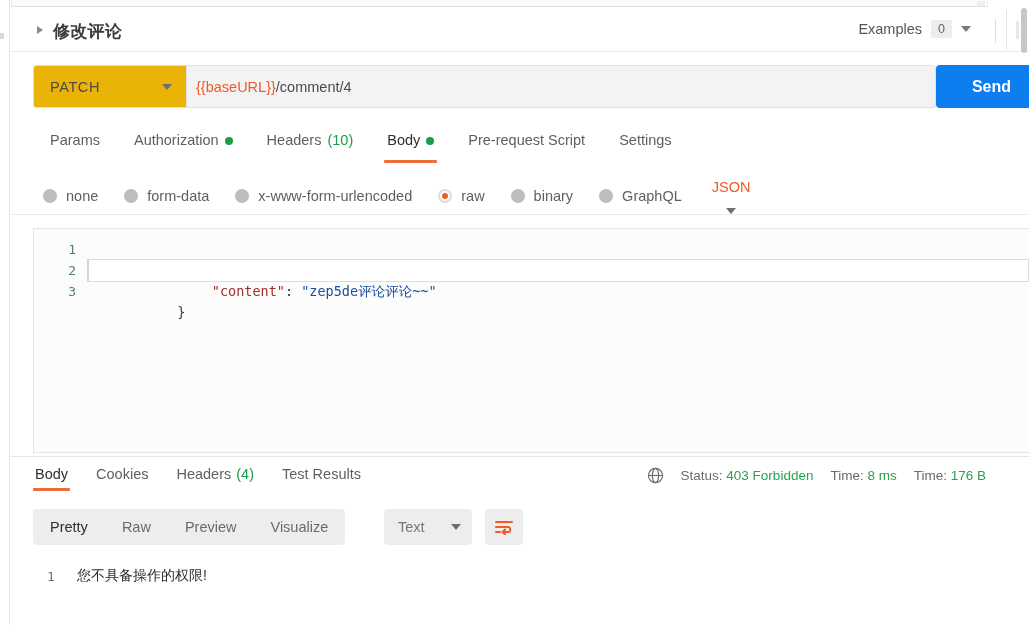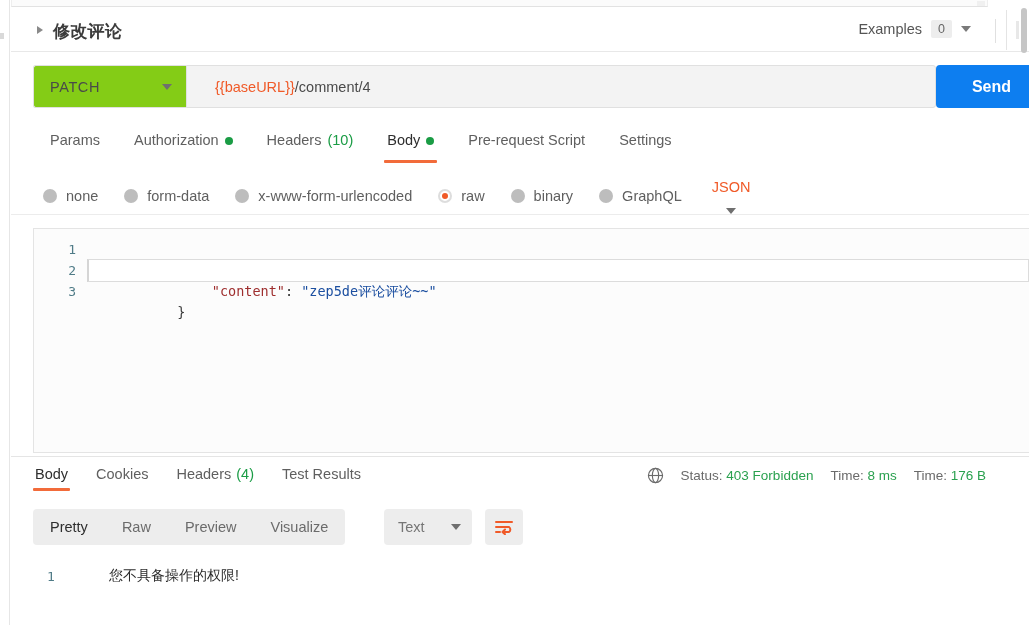--- a/index.html
+++ b/index.html
@@ -66,34 +66,34 @@
     position: absolute; right: 33px; top: 12px; width: 1px; height: 24px; background: #e0e0e0;
   }
   .hdr-icon-right {
     position: absolute; right: 10px; top: 14px; width: 3px; height: 18px; background: #e8e8e8;
   }
 
   
   .urlbar-row { position: absolute; left: 0; top: 52px; width: 1018px; height: 68px; }
   .method-box {
     position: absolute; left: 22px; top: 13px; width: 153px; height: 43px;
-    background: #84cc16; border: 1px solid #e0e0e0; border-right: none;
+    background: #eab308; border: 1px solid #e0e0e0; border-right: none;
     border-radius: 3px 0 0 3px;
     display: flex; align-items: center; justify-content: space-between;
     padding: 0 14px 0 16px; cursor: pointer;
   }
   .method-text { font-size: 14.5px; color: #4a4a4a; letter-spacing: .6px; }
   .url-input {
     position: absolute; left: 175px; top: 13px; width: 750px; height: 43px;
     background: #f3f3f3; border: 1px solid #e0e0e0;
     border-radius: 0 3px 3px 0;
     display: flex; align-items: center; padding-left: 9px;
     font-size: 14.5px; overflow: hidden; white-space: nowrap; cursor: text;
   }
-  .url-var { color: #f05a28; margin-left: 19px; }
+  .url-var { color: #f05a28; }
   .url-rest { color: #4a4a4a; }
   .send-btn {
     position: absolute; left: 925px; top: 13px; width: 111px; height: 43px;
     background: #0d7ef0; border-radius: 4px 0 0 4px;
     color: #fff; font-size: 16px; font-weight: 700;
     display: flex; align-items: center; justify-content: center;
     cursor: pointer;
   }
 
   
@@ -223,21 +223,21 @@
   }
 
   
   .resp-body { position: absolute; left: 0; top: 557px; width: 1018px; height: 68px; background: #fff; }
   .resp-ln {
     position: absolute; left: 36px; top: 12px;
     font-family: "DejaVu Sans Mono", monospace; font-size: 13px; color: #4f7b87;
   }
   .resp-text {
     position: absolute; left: 66px; top: 10px;
-    font-size: 14px; color: #2b2b2b; white-space: pre; margin-left: 32px;
+    font-size: 14px; color: #2b2b2b; white-space: pre;
   }
 
   
   .right-scroll {
     position: absolute; right: 2px; top: 8px; width: 6px; height: 45px;
     background: #c6c6c6; border-radius: 3px;
   }
   .right-vline {
     position: absolute; right: 22px; top: 10px; width: 1px; height: 40px; background: #e4e4e4;
   }

